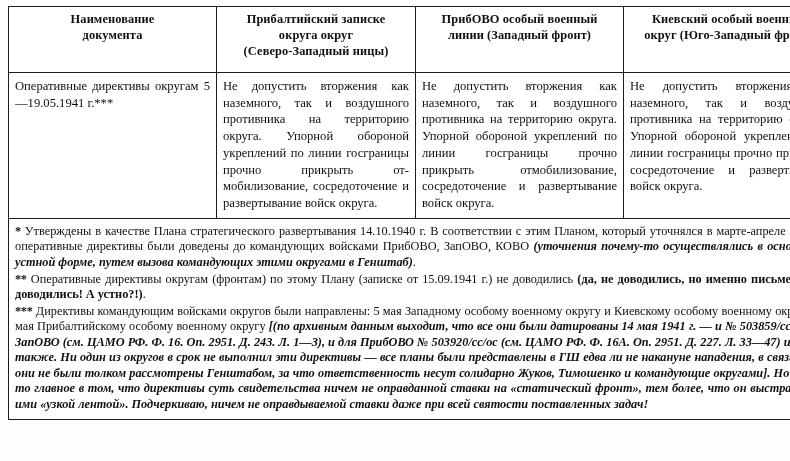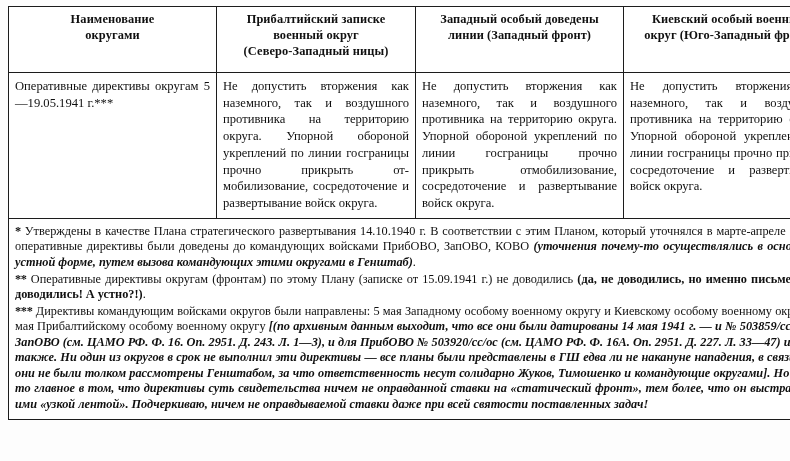--- a/index.html
+++ b/index.html
@@ -97,29 +97,29 @@
 </head>
 <body>
 
 <div class="page">
 
   <table class="doc-table">
     <thead>
       <tr>
         <th class="head-cell col-1">
           <span class="hl">Наименование</span>
-          <span class="hl">округами</span>
+          <span class="hl">документа</span>
         </th>
         <th class="head-cell col-2">
           <span class="hl">Прибалтийский записке</span>
-          <span class="hl">военный округ</span>
+          <span class="hl">округа округ</span>
           <span class="hl">(Северо-Западный ницы)</span>
         </th>
         <th class="head-cell col-3">
-          <span class="hl">Западный особый доведены</span>
+          <span class="hl">ПрибОВО особый военный</span>
           <span class="hl">линии (Западный фронт)</span>
         </th>
         <th class="head-cell col-4">
           <span class="hl">Киевский особый военный</span>
           <span class="hl">округ (Юго-Западный фронт)</span>
         </th>
       </tr>
     </thead>
     <tbody>
       <tr>

